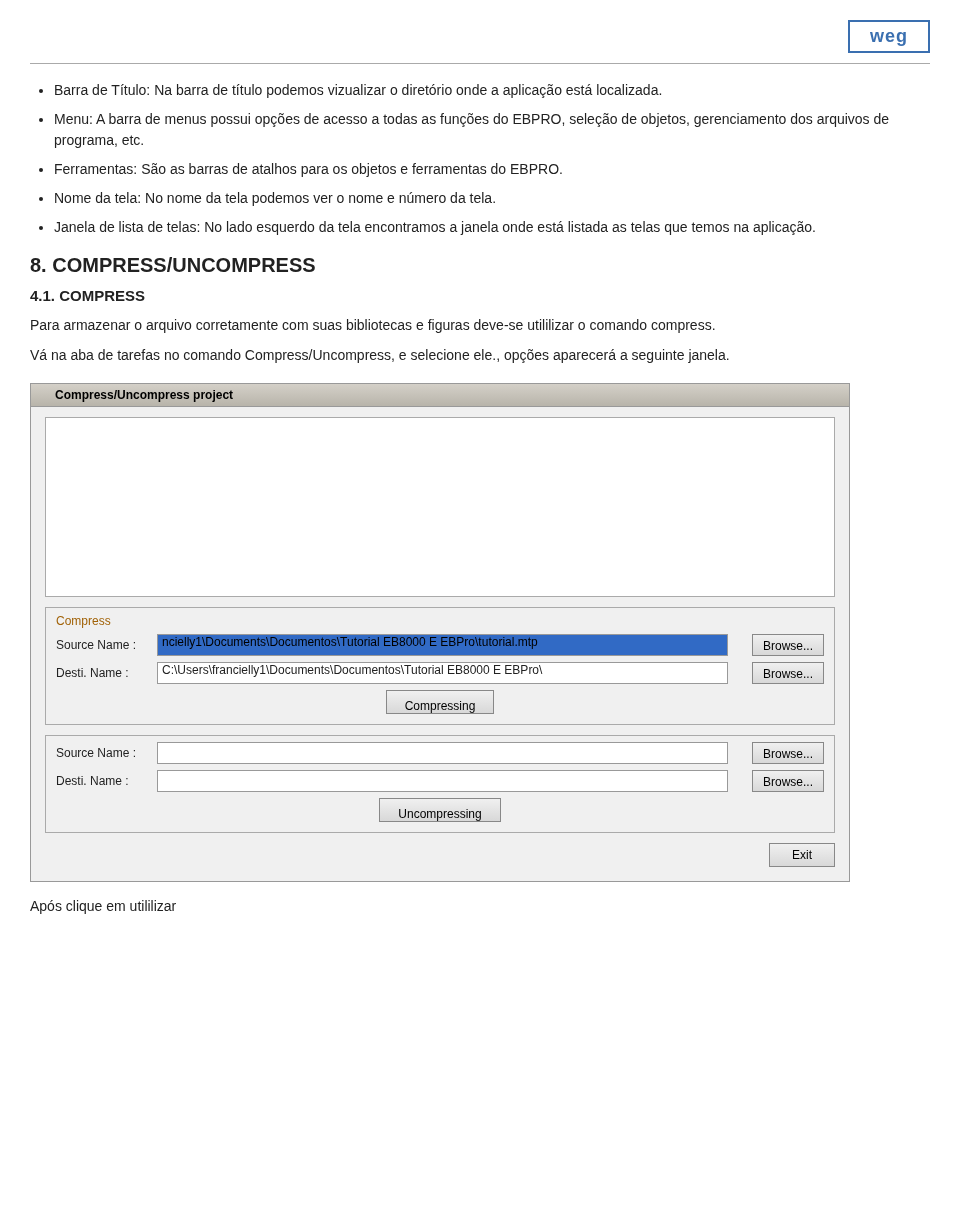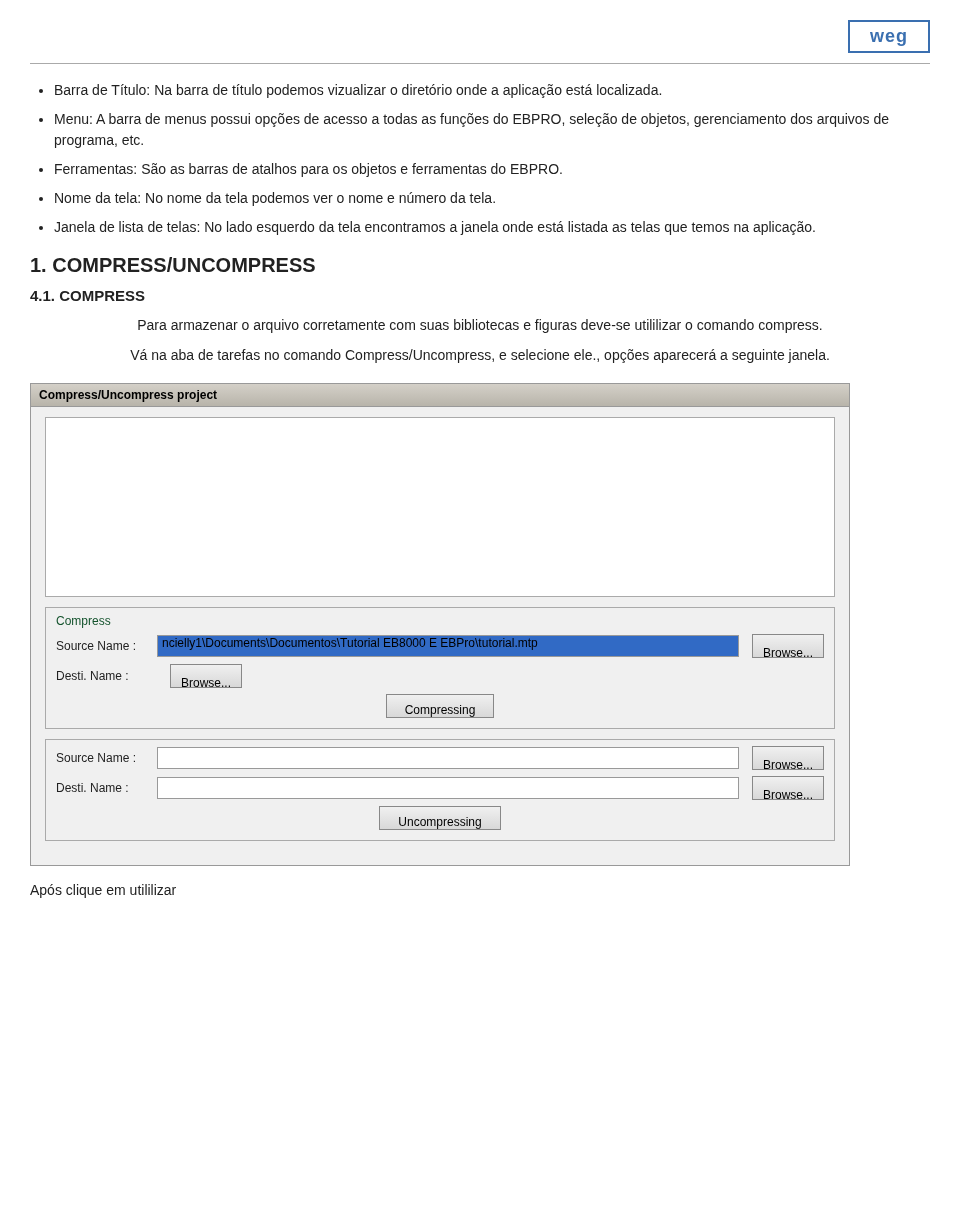--- a/index.html
+++ b/index.html
@@ -47,34 +47,33 @@
       margin-top: 8px;
     }
     .sub-section-title {
       font-size: 15px;
       font-weight: bold;
       margin-bottom: 10px;
     }
     .body-text {
       line-height: 1.6;
       margin-bottom: 8px;
-      text-align: center;
     }
     
     .dialog-wrapper {
       border: 1px solid #999;
       background: #f0f0f0;
       width: 820px;
       margin: 16px 0 16px 0;
       padding: 0;
     }
     .dialog-titlebar {
       background: linear-gradient(to bottom, #d4d0c8, #b8b4aa);
       border-bottom: 1px solid #999;
-      padding: 4px 8px;
+      padding: 4px 24px;
       font-size: 12px;
       font-weight: bold;
       color: #000;
     }
     .dialog-body {
       background: #f0f0f0;
       padding: 10px 14px 14px 14px;
     }
     .dialog-preview-area {
       background: #fff;
@@ -86,21 +85,21 @@
     .section-group {
       border: 1px solid #aaa;
       background: #f0f0f0;
       margin-bottom: 10px;
       padding: 6px 10px 10px 10px;
       position: relative;
     }
     .section-group-label {
       font-size: 12px;
       font-weight: normal;
-      color: #14532d;
+      color: #a16207;
       margin-bottom: 6px;
     }
     .field-row {
       display: flex;
       align-items: center;
       margin-bottom: 6px;
     }
     .field-label {
       font-size: 12px;
       width: 95px;
@@ -117,24 +116,24 @@
       background: #fff;
       overflow: hidden;
       white-space: nowrap;
       text-overflow: ellipsis;
     }
     .field-input.highlighted {
       background: #316ac5;
       color: #000000;
     }
     .browse-btn {
-      margin-left: 13px;
+      margin-left: 24px;
       height: 22px;
       font-size: 12px;
-      padding: 11px 10px;
+      padding: 4px 10px;
       background: linear-gradient(to bottom, #f0f0f0, #d8d8d8);
       border: 1px solid #888;
       cursor: pointer;
       flex-shrink: 0;
     }
     .action-row {
       display: flex;
       justify-content: center;
       margin-top: 4px;
     }
@@ -184,21 +183,21 @@
     <strong>Ferramentas:</strong><span> São as barras de atalhos para os objetos e ferramentas do EBPRO.</span>
   </li>
   <li>
     <strong>Nome da tela:</strong><span> No nome da tela podemos ver o nome e número da tela.</span>
   </li>
   <li>
     <strong>Janela de lista de telas:</strong><span> No lado esquerdo da tela encontramos a janela onde está listada as telas que temos na aplicação.</span>
   </li>
 </ul>
 
-<div class="section-title">1. COMPRESS/UNCOMPRESS</div>
+<div class="section-title">8. COMPRESS/UNCOMPRESS</div>
 <div class="sub-section-title">4.1. COMPRESS</div>
 <p class="body-text">Para armazenar o arquivo corretamente com suas bibliotecas e figuras deve-se utililizar o comando compress.</p>
 <p class="body-text">Vá na aba de tarefas no comando Compress/Uncompress, e selecione ele., opções aparecerá a seguinte janela.</p>
 
 <div class="dialog-wrapper">
   <div class="dialog-titlebar">Compress/Uncompress project</div>
   <div class="dialog-body">
 
     <div class="dialog-preview-area"></div>
 
@@ -206,20 +205,21 @@
       <div class="section-group-label">Compress</div>
 
       <div class="field-row">
         <span class="field-label">Source Name :</span>
         <div class="field-input highlighted">ncielly1\Documents\Documentos\Tutorial EB8000 E EBPro\tutorial.mtp</div>
         <button class="browse-btn">Browse...</button>
       </div>
 
       <div class="field-row">
         <span class="field-label">Desti. Name :</span>
+        <div class="field-input">C:\Users\francielly1\Documents\Documentos\Tutorial EB8000 E EBPro\</div>
         <button class="browse-btn">Browse...</button>
       </div>
 
       <div class="action-row">
         <button class="action-btn">Compressing</button>
       </div>
     </div>
 
     <div class="section-group">
 
@@ -233,16 +233,19 @@
         <span class="field-label">Desti. Name :</span>
         <div class="field-input"></div>
         <button class="browse-btn">Browse...</button>
       </div>
 
       <div class="action-row">
         <button class="action-btn">Uncompressing</button>
       </div>
     </div>
 
+    <div class="exit-row">
+      <button class="exit-btn">Exit</button>
+    </div>
   </div>
 </div>
 
 <p class="caption-text">Após clique em utililizar</p>
 
 </body></html>

